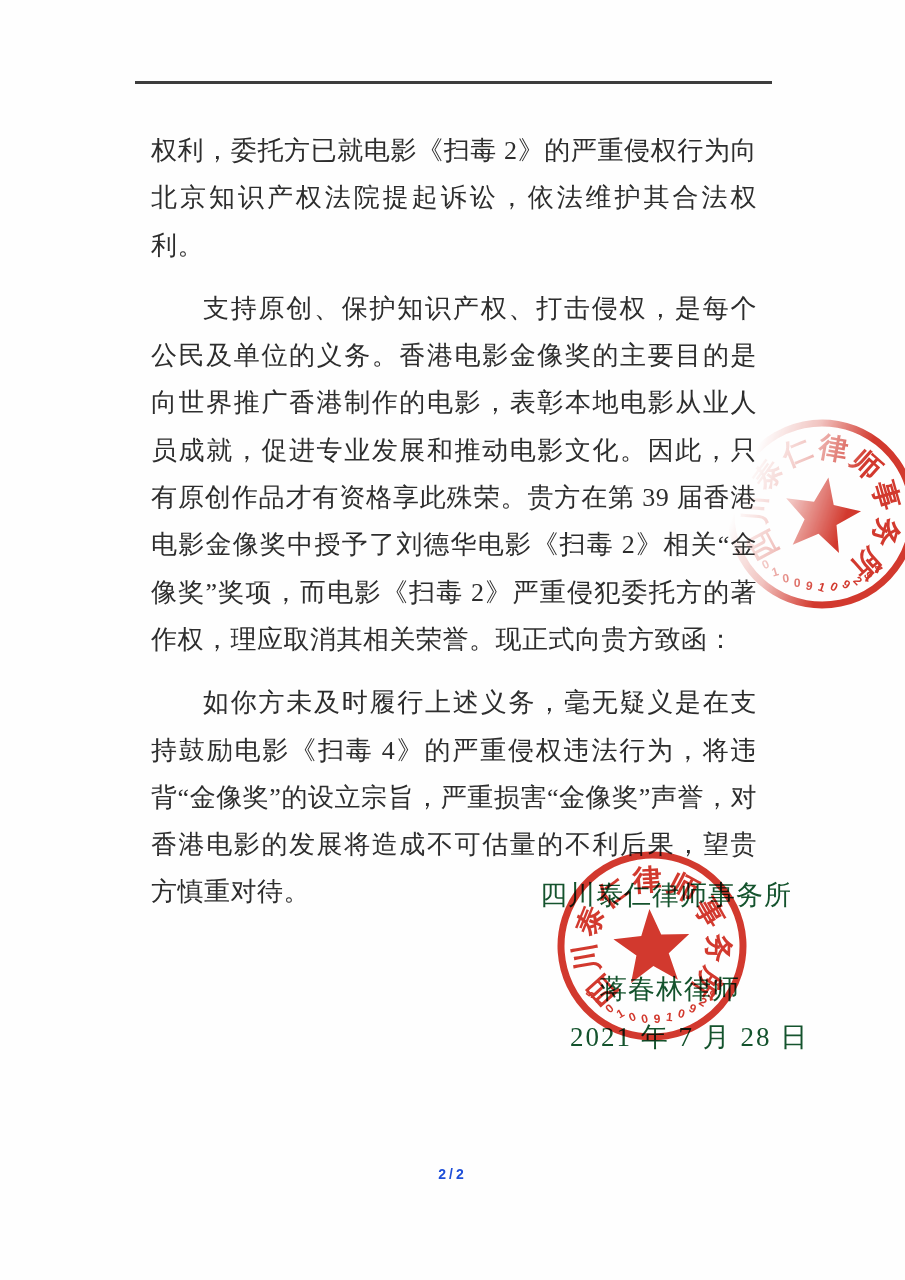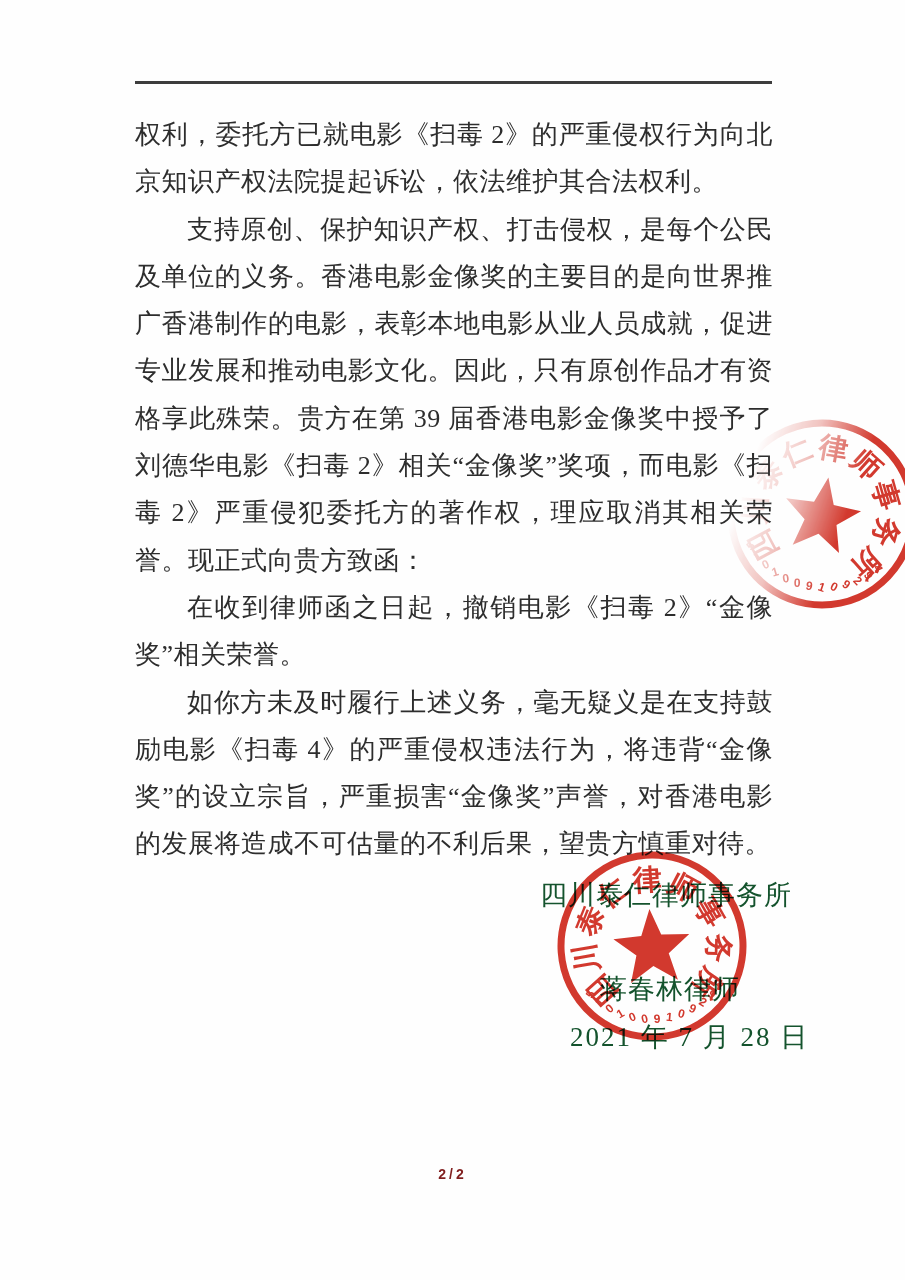--- a/index.html
+++ b/index.html
@@ -12,21 +12,21 @@
   }
   .header-rule{
     position:absolute;left:135px;top:81px;width:637px;height:3px;
     background:#3d3d3d;
   }
   .body-text{
     position:absolute;left:135px;top:111px;width:638px;
     color:#2d2d2d;
   }
   .body-text p{
-    margin:0;
+    margin:16px;
     font-size:26px;
     line-height:47.3px;
     text-align:justify;
     letter-spacing:0.5px;
   }
   .body-text p.indent{text-indent:2em;}
   .sig-line{
     position:absolute;
     font-size:27px;color:#14532d;white-space:nowrap;
     letter-spacing:1px;
@@ -51,34 +51,33 @@
     font-family:"Liberation Serif","DejaVu Serif",serif;font-weight:bold;
   }
   .seal-num{
     font-size:12px;fill:currentColor;text-anchor:middle;
     font-family:"Liberation Sans","DejaVu Sans",sans-serif;font-weight:bold;
   }
   .page-num{
     position:absolute;left:0;right:0;top:1166px;
     text-align:center;
     font-family:"Liberation Sans","DejaVu Sans",sans-serif;
-    font-weight:bold;font-size:14px;letter-spacing:3px;color:#7f1d1d;
+    font-weight:bold;font-size:14px;letter-spacing:3px;color:#1d4ed8;
   }
 </style>
 </head>
 <body>
 
 <div class="page">
 
   <div class="header-rule"></div>
 
   <div class="body-text">
     <p>权利，委托方已就电影《扫毒 2》的严重侵权行为向北京知识产权法院提起诉讼，依法维护其合法权利。</p>
     <p class="indent">支持原创、保护知识产权、打击侵权，是每个公民及单位的义务。香港电影金像奖的主要目的是向世界推广香港制作的电影，表彰本地电影从业人员成就，促进专业发展和推动电影文化。因此，只有原创作品才有资格享此殊荣。贵方在第 39 届香港电影金像奖中授予了刘德华电影《扫毒 2》相关“金像奖”奖项，而电影《扫毒 2》严重侵犯委托方的著作权，理应取消其相关荣誉。现正式向贵方致函：</p>
-    <p class="indent">在收到律师函之日起，撤销电影《扫毒 2》“金像奖”相关荣誉。</p>
     <p class="indent">如你方未及时履行上述义务，毫无疑义是在支持鼓励电影《扫毒 4》的严重侵权违法行为，将违背“金像奖”的设立宗旨，严重损害“金像奖”声誉，对香港电影的发展将造成不可估量的不利后果，望贵方慎重对待。</p>
   </div>
 
   <div class="sig-line sig-firm">四川泰仁律师事务所</div>
   <div class="sig-line sig-lawyer">蒋春林律师</div>
   <div class="sig-line sig-date">2021 年 7 月 28 日</div>
 
   <div class="seal-wrap seal-edge">
     <svg class="seal-svg" viewBox="0 0 200 200" style="color: rgb(208, 42, 30);">
       <circle cx="100" cy="100" r="91" fill="none" stroke="currentColor" stroke-width="7"></circle>

